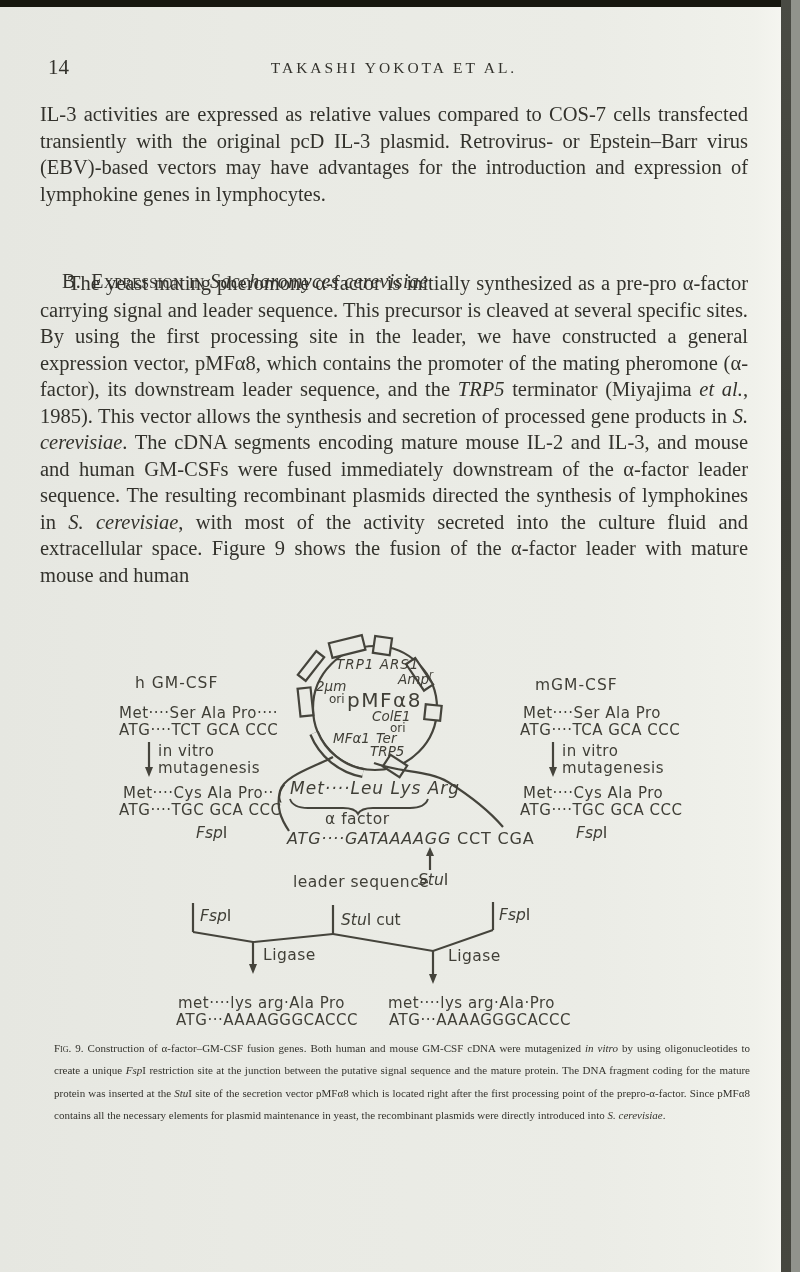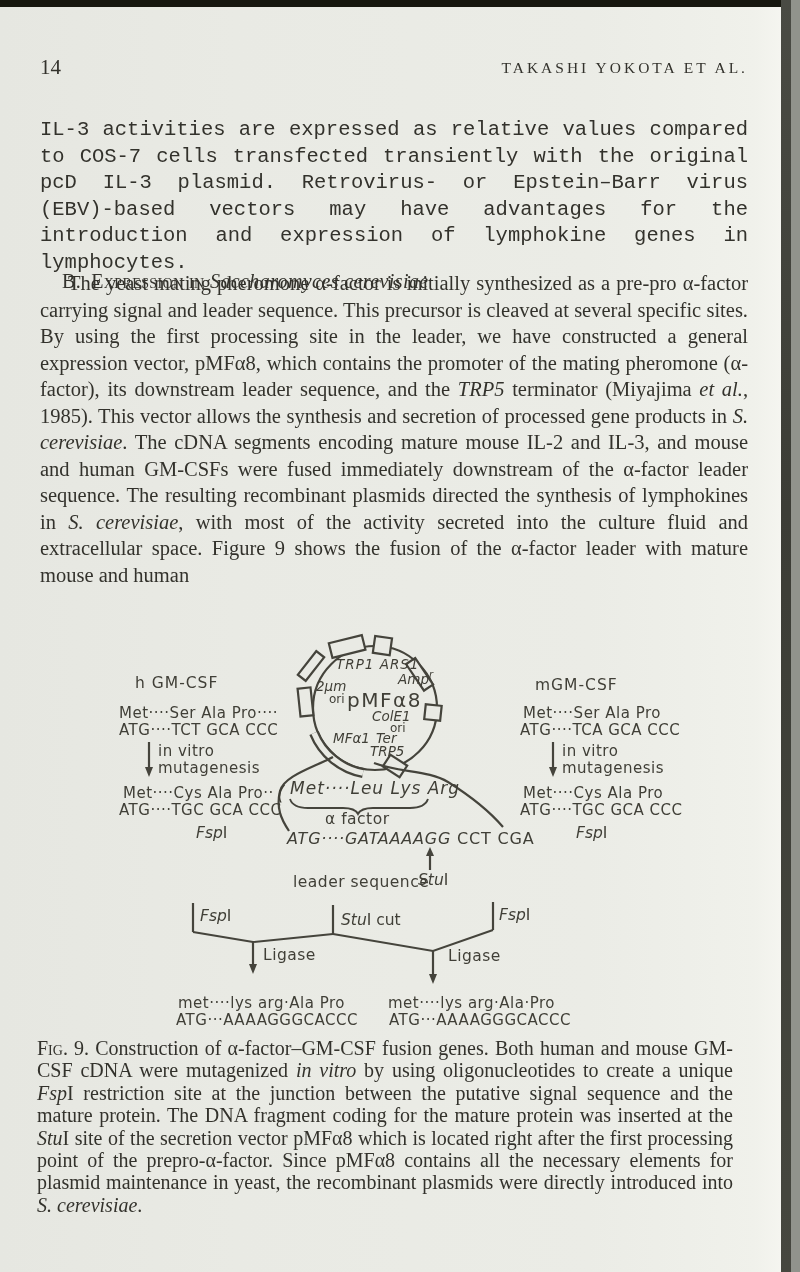--- a/index.html
+++ b/index.html
@@ -10,31 +10,31 @@
   }
   .paper{
     position:absolute;left:0;top:0;width:786px;height:1272px;
     background:linear-gradient(90deg,#e6e7e1 0%,#e9eae4 30%,#ebece6 75%,#f0f1eb 96%,#f6f6f1 100%);
   }
   .top-edge{position:absolute;left:0;top:0;width:800px;height:7px;background:#17170f;}
   .right-dark{position:absolute;right:9px;top:0;width:10px;height:1272px;
     background:linear-gradient(180deg,#4a4b44 0%,#3c3d36 40%,#46473f 100%);}
   .right-gray{position:absolute;right:0;top:0;width:9px;height:1272px;background:#91938c;}
   .content{position:absolute;left:40px;top:0;width:708px;color:#33322c;}
-  .pagenum{position:absolute;left:0;top:55px;font-size:21px;}
-  .running{position:absolute;left:0;top:59px;width:100%;text-align:right;
+  .pagenum{position:absolute;left:8px;top:55px;font-size:21px;}
+  .running{position:absolute;left:0;top:59px;width:100%;text-align:center;
     font-size:15.5px;letter-spacing:3px;}
   .para{position:absolute;left:0;width:708px;font-size:20.5px;line-height:26.5px;
     text-align:justify;}
-  .para1{top:117px;font-family:Liberation Mono, monospace;}
+  .para1{top:101px;}
   .para2{top:270px;text-indent:28px;}
   .heading{position:absolute;left:22px;top:230px;font-size:20px;letter-spacing:0.4px;margin-top:40px;}
   .sc{font-variant:small-caps;}
   .heading .gap{display:inline-block;width:10px;}
-  .caption{position:absolute;left:37px;top:1037px;width:696px;font-size:20px;
+  .caption{position:absolute;left:54px;top:1037px;width:696px;font-size:11px;
     line-height:22.4px;text-align:justify;color:#33322c;}
   .fig-svg{position:absolute;left:0;top:620px;}
   .fig-svg text{fill:#403f37;font-family:"DejaVu Sans", sans-serif;}
 </style>
 </head>
 <body>
 
 <div class="paper"></div>
 <div class="top-edge"></div>
 <div class="right-dark"></div>

